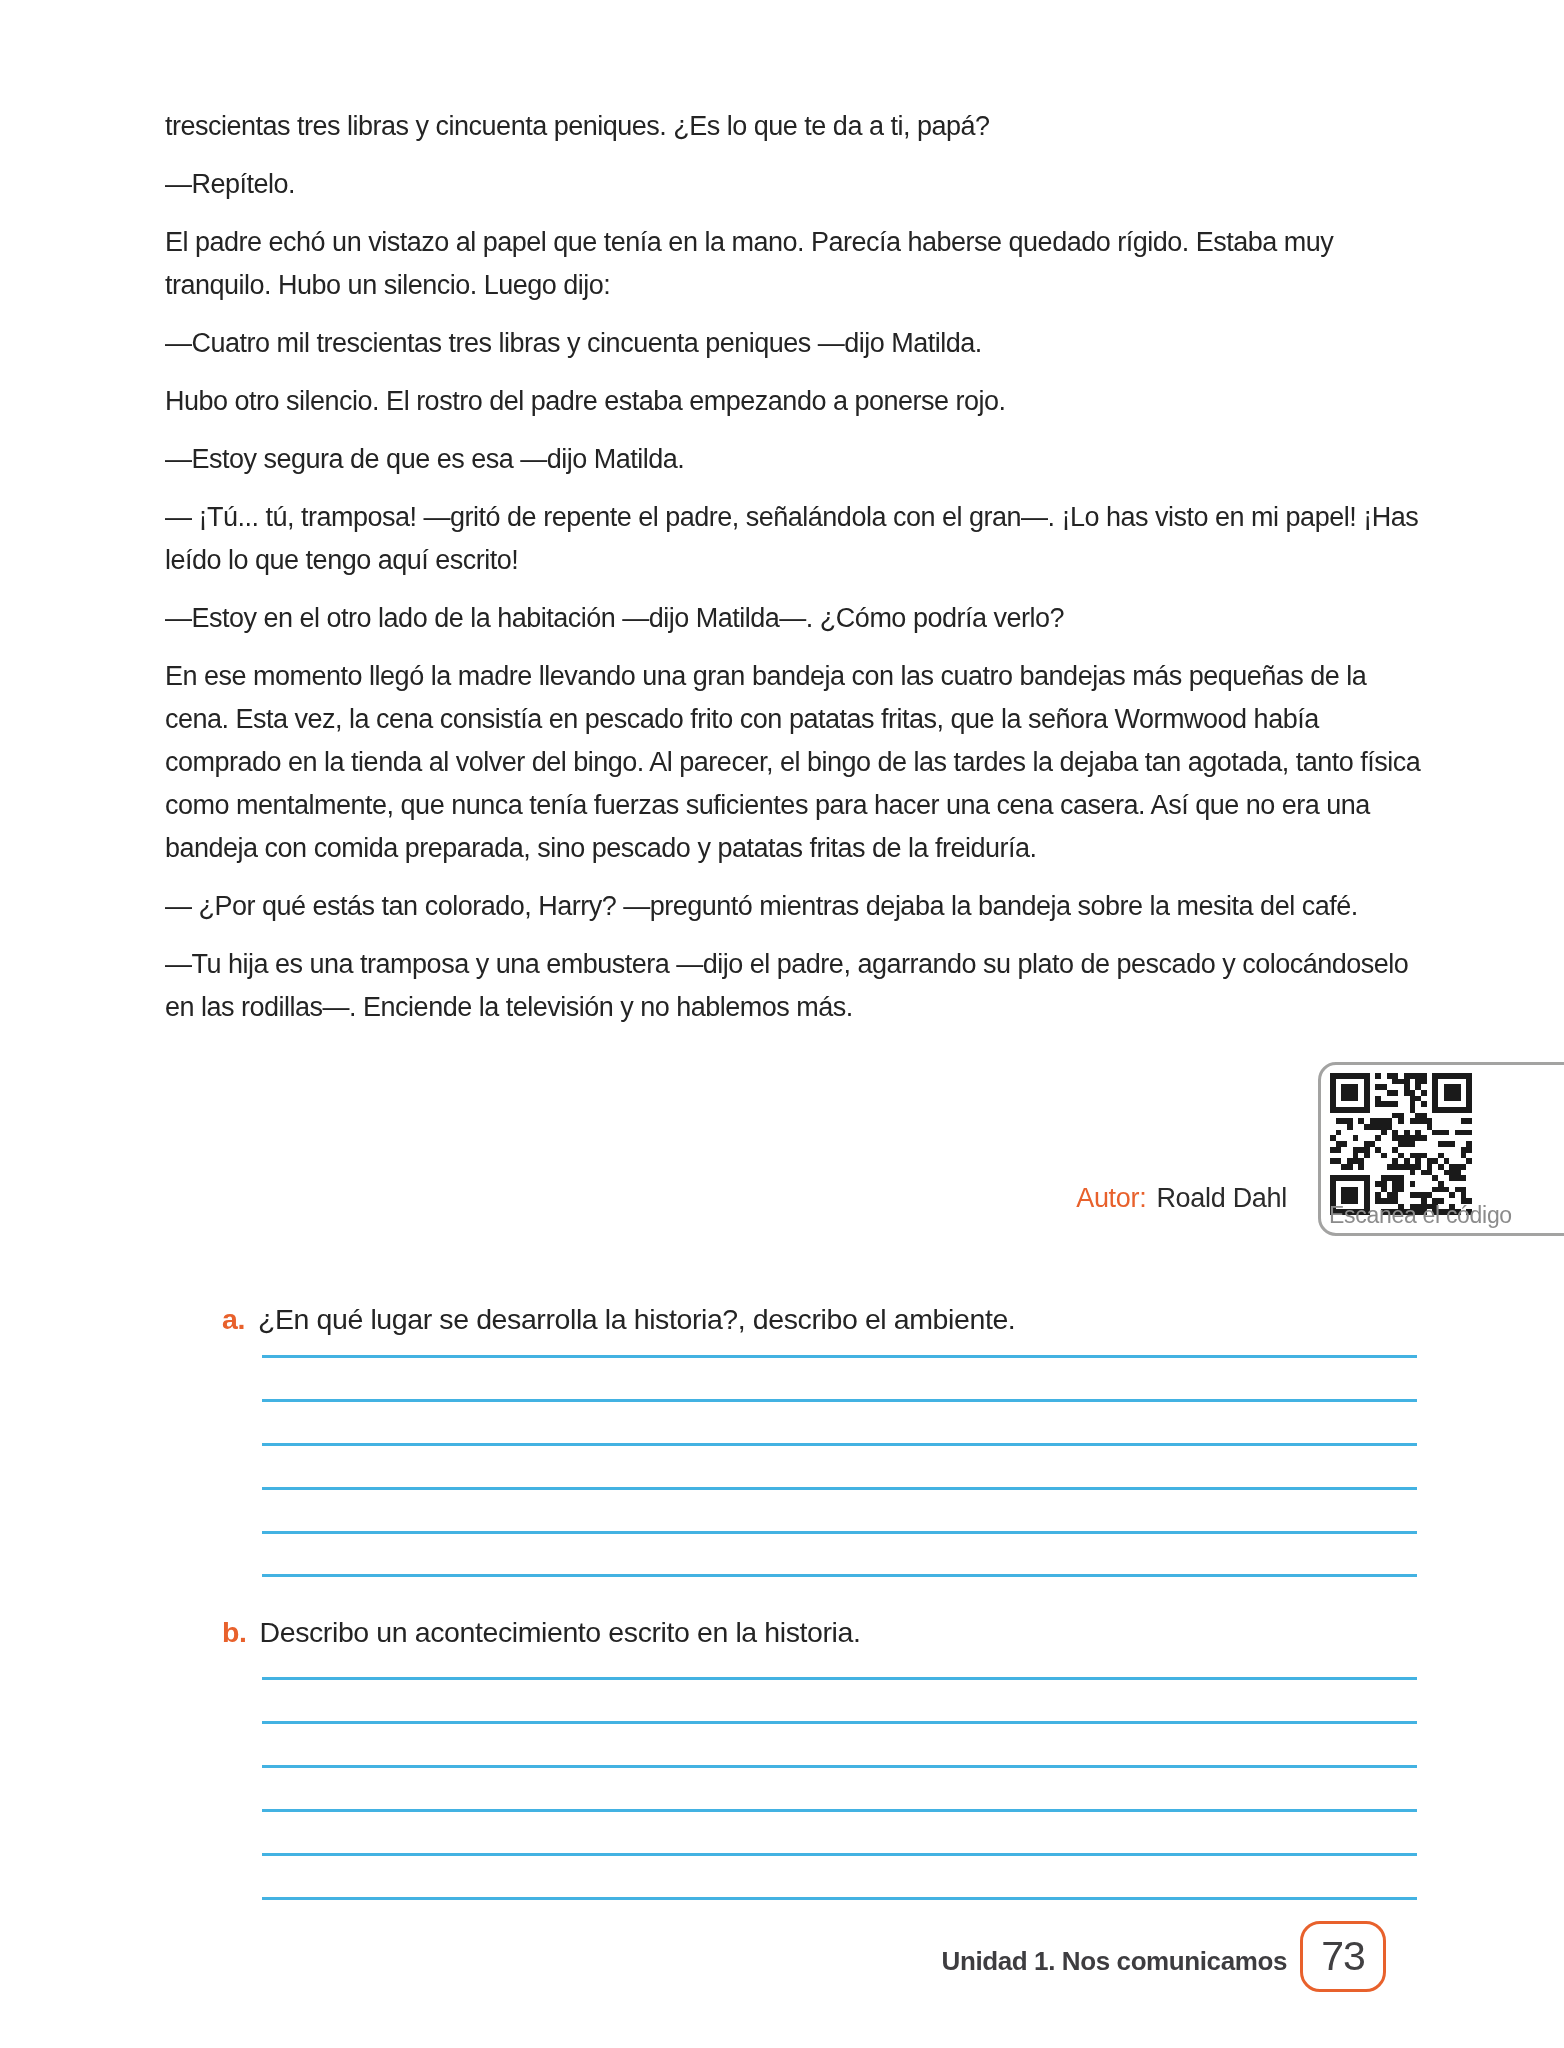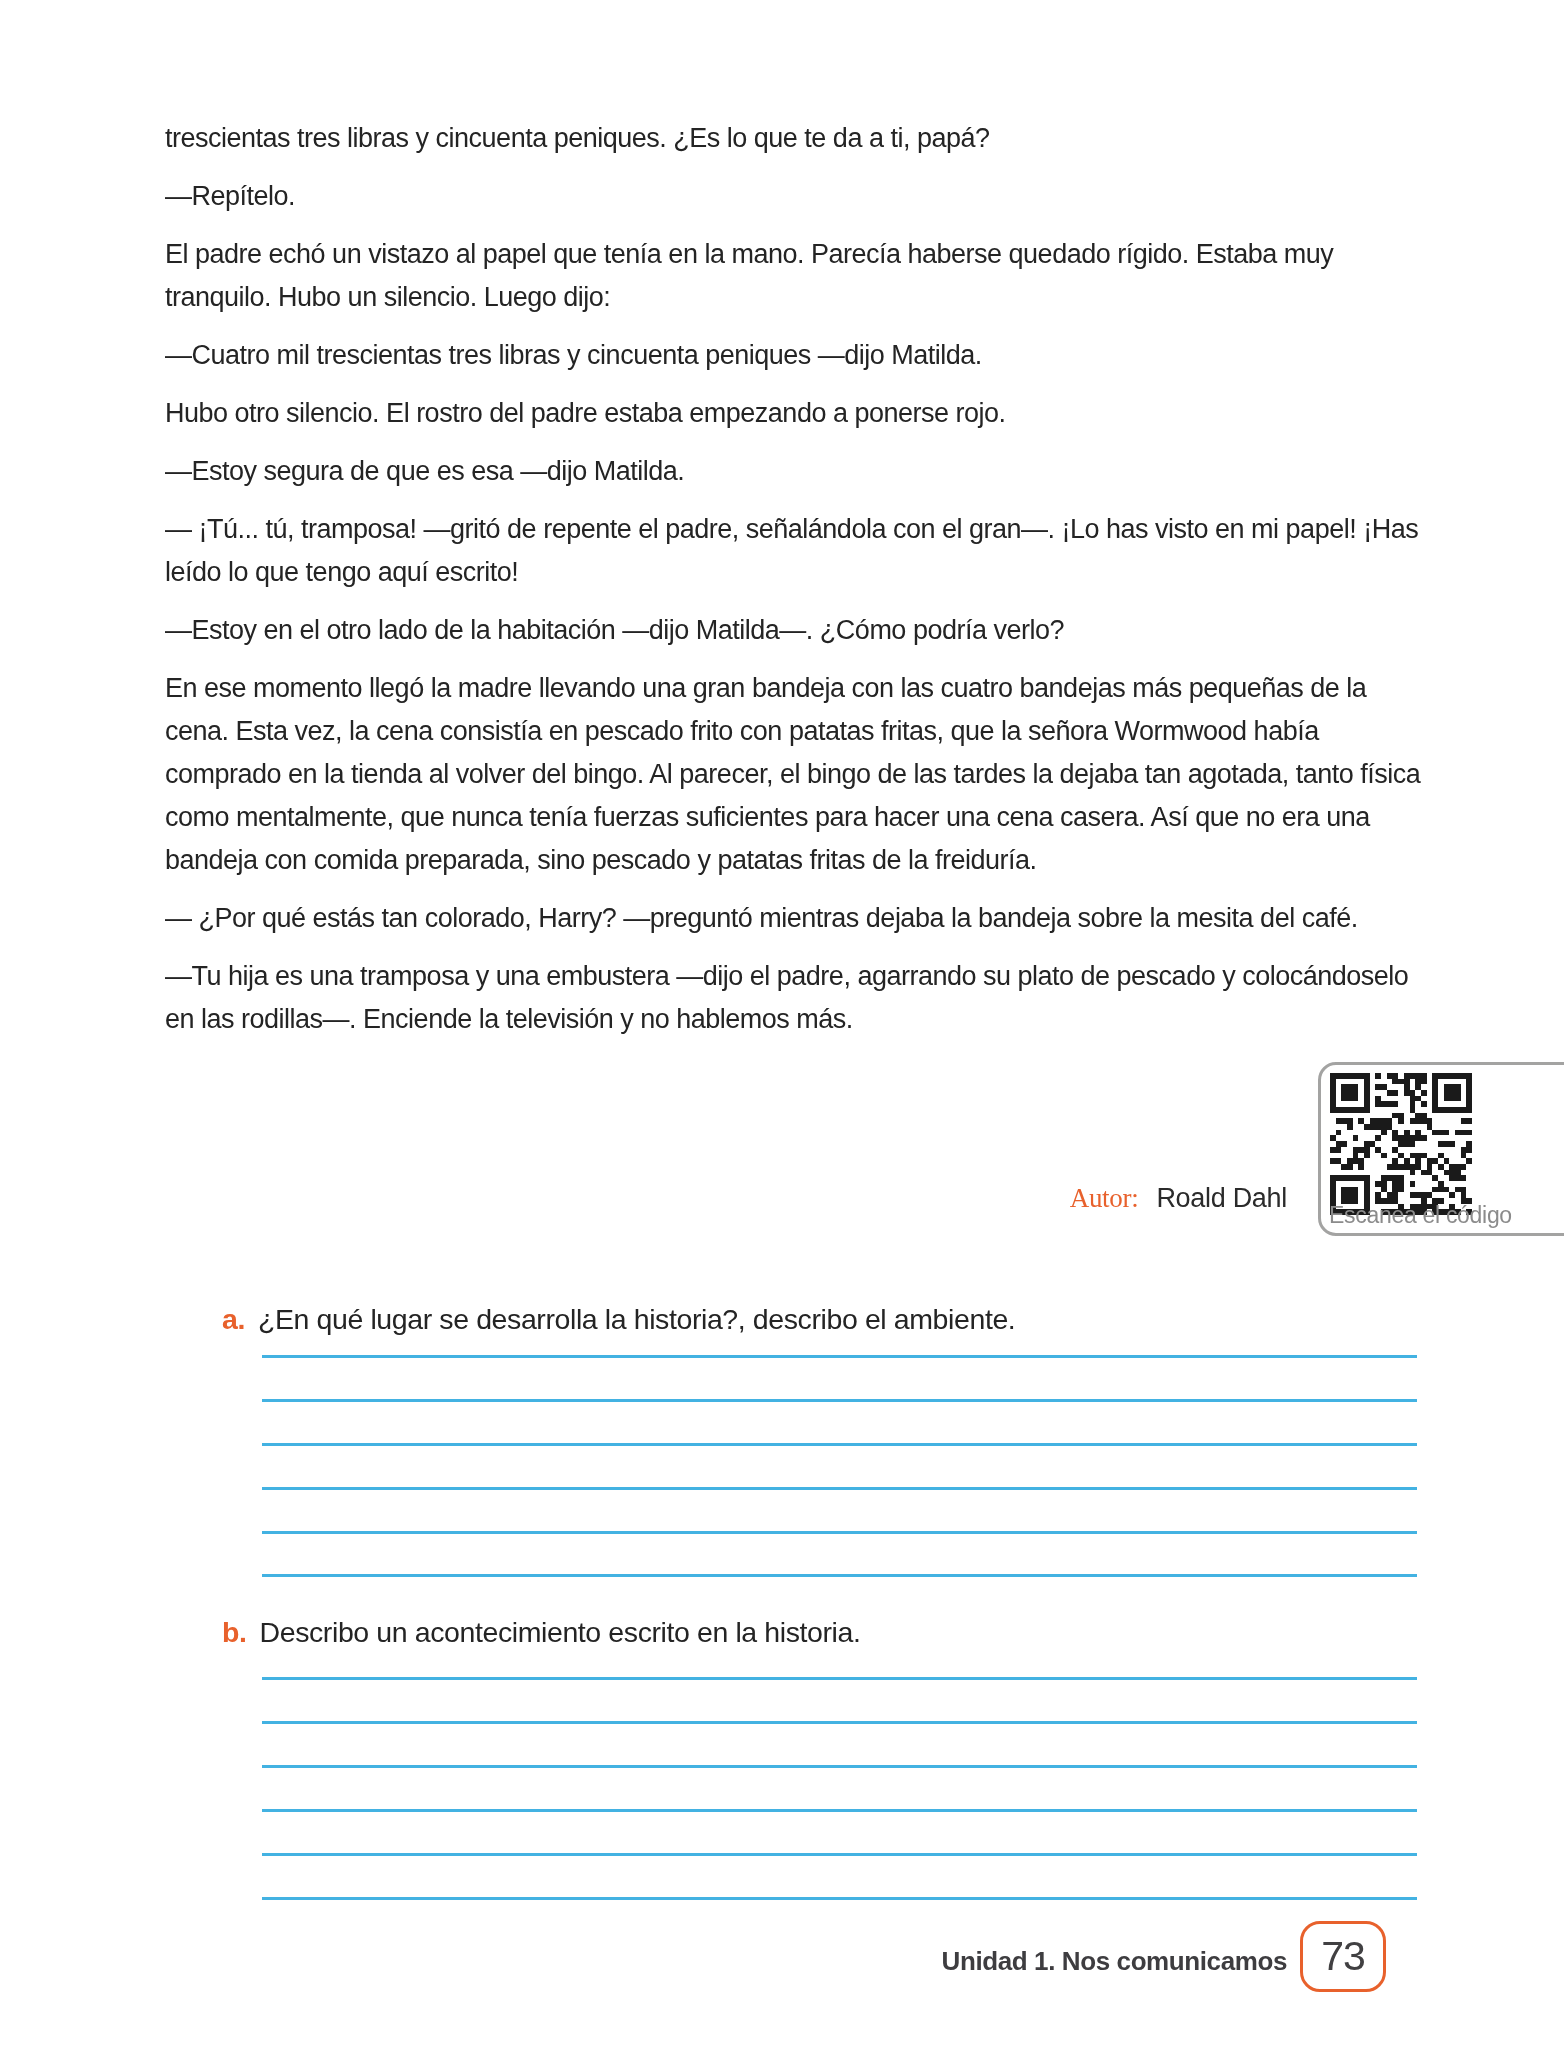--- a/index.html
+++ b/index.html
@@ -5,27 +5,27 @@
   html,body{margin:0;padding:0;background:#ffffff;}
   .page{
     position:relative;width:1564px;height:2048px;background:#ffffff;
     font-family:"Liberation Sans", sans-serif;color:#222222;overflow:hidden;
   }
   
   .story{
     position:absolute;left:165px;top:105px;width:1262px;
     font-size:27px;line-height:43px;letter-spacing:-0.5px;color:#242424;
   }
-  .story p{margin:12px 0 15px 0;}
+  .story p{margin:0 0 15px 0;}
   
   .author{
     position:absolute;top:1183px;right:277px;font-size:27px;letter-spacing:-0.3px;
     white-space:nowrap;
   }
-  .author .author-label{color:var(--accent-orange,#e8612c);margin-right:18px;font-family:Liberation Serif, serif;}
+  .author .author-label{color:var(--accent-orange,#e8612c);margin-right:10px;}
   .author .author-name{color:#2b2b2b;}
   
   .qr-box{
     position:absolute;left:1318px;top:1062px;width:268px;height:174px;
     border:3px solid var(--qr-border,#a3a3a2);border-radius:18px;background:#ffffff;
     box-sizing:border-box;
   }
   .qr-box svg{position:absolute;left:9px;top:8px;width:142px;height:142px;}
   .qr-caption{
     position:absolute;left:8px;bottom:4px;font-size:23px;letter-spacing:-0.3px;

